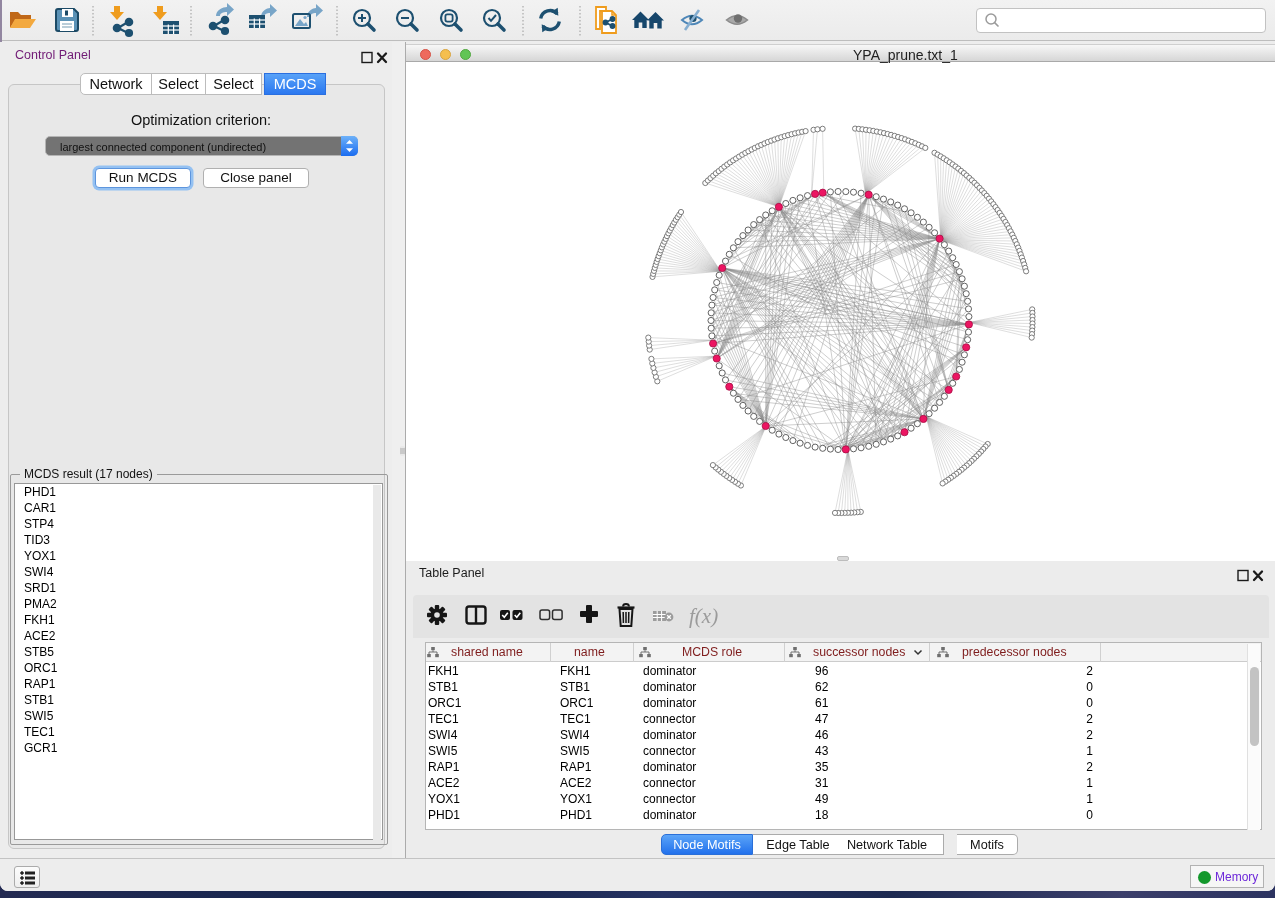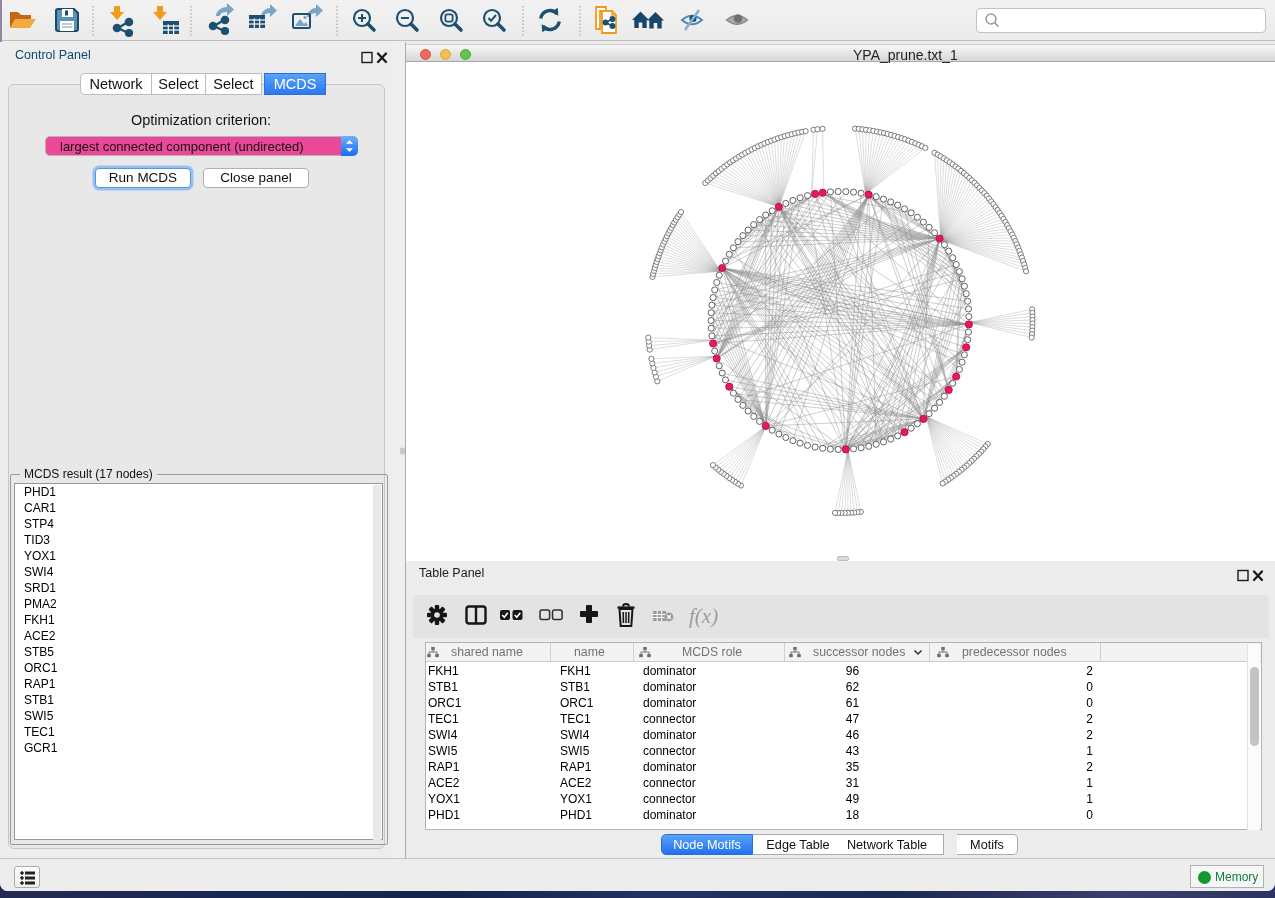--- a/index.html
+++ b/index.html
@@ -2,26 +2,26 @@
 <html><head>
 <meta charset="utf-8">
 <style>
 *{margin:0;padding:0;box-sizing:border-box}
 html,body{width:1275px;height:898px;overflow:hidden}
 body{font-family:"Liberation Sans",sans-serif;position:relative;background:linear-gradient(90deg,#232a52 0%,#1a2750 18%,#16234a 35%,#253263 52%,#1c2951 70%,#3c3f6b 88%,#2c3360 100%)}
 #win{position:absolute;left:0;top:0;width:1275px;height:891px;background:#ededed;border-radius:0 0 8px 8px;overflow:hidden}
 #toolbar{position:absolute;left:0;top:0;width:1275px;height:41px;background:linear-gradient(#f2f2f2,#ebebeb);border-bottom:1px solid #bdbdbd}
 #searchbox{position:absolute;left:976px;top:8px;width:290px;height:25px;background:#fff;border:1px solid #c2c2c2;border-radius:4px}
 
-#cp-title{position:absolute;left:15px;top:48px;font-size:12.5px;color:#0c4a6e}
+#cp-title{position:absolute;left:15px;top:48px;font-size:12.5px;color:#701a75}
 #cp-panel{position:absolute;left:8px;top:84px;width:377px;height:765px;background:#e8e8e8;border:1px solid #c6c6c6;border-radius:6px}
 .tab{position:absolute;top:73px;height:22px;background:#fff;border:1px solid #bcbcbc;font-size:14.5px;color:#111;text-align:center;line-height:21px}
 #tab-mcds{background:linear-gradient(#58a2f8,#2b78f0);color:#fff;border:1px solid #2a6fe0;border-radius:0}
 #optlabel{position:absolute;left:0;top:112px;width:402px;text-align:center;font-size:14.5px;color:#111}
-#dropdown{position:absolute;left:45px;top:136px;width:313px;height:20px;background:#ec4899;border:1px solid #b4b4b4;border-radius:5px;font-size:13px;color:#111;line-height:18px}
+#dropdown{position:absolute;left:45px;top:136px;width:313px;height:20px;background:#737373;border:1px solid #b4b4b4;border-radius:5px;font-size:11px;color:#111;line-height:18px}
 #dropdown .txt{position:absolute;left:14px;top:1px}
 #ddcap{position:absolute;right:-1px;top:-1px;width:17px;height:20px;background:linear-gradient(#6db1f9,#1a6cf0);border-radius:0 5px 5px 0}
 .btn{position:absolute;top:168px;height:20px;background:#fff;border:1px solid #b0b0b0;border-radius:4px;font-size:13.5px;color:#111;text-align:center;line-height:18px}
 #btn-run{left:95px;width:96px;box-shadow:0 0 0 2.5px #94c1f2;border-color:#5d95dd}
 #btn-close{left:203px;width:106px}
 #fieldset{position:absolute;left:10px;top:474px;width:378px;height:371px;border:1px solid #9a9a9a;border-radius:2px}
 #fs-legend{position:absolute;left:20px;top:467px;background:#e8e8e8;padding:0 4px;font-size:12px;color:#111}
 #mcdslist{position:absolute;left:14px;top:483px;width:369px;height:357px;background:#fff;border:1px solid #989898;font-size:12px;color:#000}
 #mcdslist div{height:16px;line-height:16px;padding-left:9px}
 #mcdslist #mcdstrack{position:absolute;right:1px;top:1px;width:8px;height:355px;background:#e9e9e9;padding:0}
@@ -32,39 +32,39 @@
 
 #netframe{position:absolute;left:406px;top:44px;width:869px;height:517px;background:#fff}
 #nettitle{position:absolute;left:0;top:0;width:869px;height:18px;background:linear-gradient(#f7f7f7,#d6d6d6);border-bottom:1px solid #a9a9a9;border-top:1px solid #cfcfcf}
 .tl{position:absolute;top:3.5px;width:11px;height:11px;border-radius:50%}
 #nettitletxt{position:absolute;left:447px;top:1.5px;width:120px;text-align:left;font-size:14px;color:#222}
 
 #tablepanel{position:absolute;left:406px;top:561px;width:869px;height:297px;background:#ececec}
 #tp-title{position:absolute;left:13px;top:5px;font-size:12.5px;color:#1c1c1c}
 #tp-toolbar{position:absolute;left:7px;top:34px;width:856px;height:43px;background:#e3e3e3;border-radius:4px 4px 0 0}
 #tp-table{position:absolute;left:19px;top:81px;width:837px;height:188px;background:#fff;border:1px solid #b5b5b5}
-#tp-header{position:absolute;left:0;top:0;width:835px;height:19px;background:#f3f3f3;border-bottom:1px solid #cccccc;font-size:12.3px;color:#737373}
+#tp-header{position:absolute;left:0;top:0;width:835px;height:19px;background:#f3f3f3;border-bottom:1px solid #cccccc;font-size:12.3px;color:#7f1d1d}
 .hcol{position:absolute;top:0;height:19px;border-right:1px solid #d0d0d0}
 .hlbl{position:absolute;top:0;height:19px;line-height:19px}
 .trow{position:absolute;left:0;width:820px;height:16px;font-size:12px;color:#000;line-height:16px}
 .c1{position:absolute;left:2px}.c2{position:absolute;left:134px}.c3{position:absolute;left:217px}
-.c4{position:absolute;left:368px;width:117px;text-align:center}.c5{position:absolute;left:530px;width:137px;text-align:right}
+.c4{position:absolute;left:389px;width:117px;text-align:left}.c5{position:absolute;left:530px;width:137px;text-align:right}
 #tp-scroll{position:absolute;right:1px;top:1px;width:13px;height:186px;background:#fbfbfb;border-left:1px solid #e0e0e0}
 #tp-thumb{position:absolute;left:1.5px;top:23px;width:9px;height:79px;background:#c3c3c3;border-radius:4.5px}
 
 #btabs{position:absolute;left:255px;top:273px;height:21px;font-size:12.7px}
 .btab{position:absolute;top:0;height:21px;background:#fff;border:1px solid #ababab;color:#111;text-align:center;line-height:20px}
 #bt1{left:0;width:92px;background:linear-gradient(#5ba4f8,#2271ec);border-color:#2a6fd8;color:#fff;border-radius:5px 0 0 5px}
 #bt2{left:92px;width:91px;border-left:none}
 #bt3{left:170px;width:113px;border-left:none}
 #bt4{left:296px;width:61px;border-left:none;border-radius:0 5px 5px 0}
 
 #statusbar{position:absolute;left:0;top:858px;width:1275px;height:33px;background:#ededed;border-top:1px solid #c3c3c3}
 #sb-btn{position:absolute;left:14px;top:7px;width:26px;height:22px;background:linear-gradient(#fcfcfc,#efefef);border:1px solid #ababab;border-radius:3px}
-#mem-btn{position:absolute;left:1190px;top:6px;width:74px;height:23px;background:#f6f6f6;border:1px solid #b2b2b2;font-size:12px;color:#15803d;line-height:22px}
+#mem-btn{position:absolute;left:1190px;top:6px;width:74px;height:23px;background:#f6f6f6;border:1px solid #b2b2b2;font-size:12px;color:#6d28d9;line-height:22px}
 #mem-dot{position:absolute;left:7px;top:5px;width:13px;height:13px;border-radius:50%;background:#13982c}
 #mem-txt{position:absolute;left:24px;top:0}
 #edgestrip{position:absolute;left:0;top:0;width:2px;height:42px;background:#9286a0}
 </style>
 </head>
 <body>
 <div id="win">
   <div id="toolbar">
       <svg width="1275" height="41" viewBox="0 0 1275 41" style="position:absolute;left:0;top:0">
         <line x1="93" y1="6" x2="93" y2="36" stroke="#9a9a9a" stroke-width="1" stroke-dasharray="1.5,2"></line>

